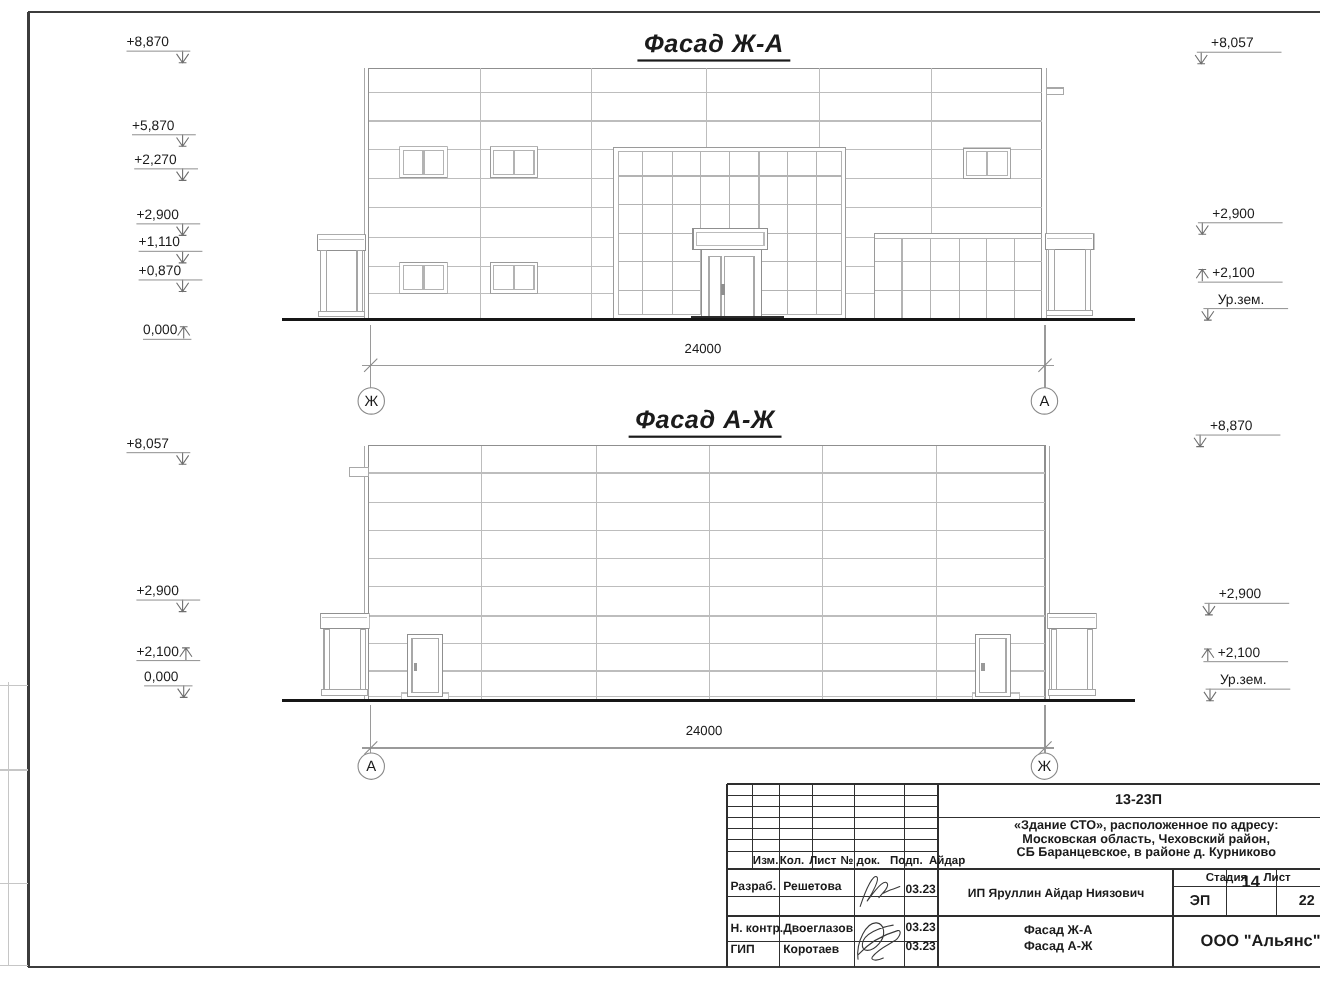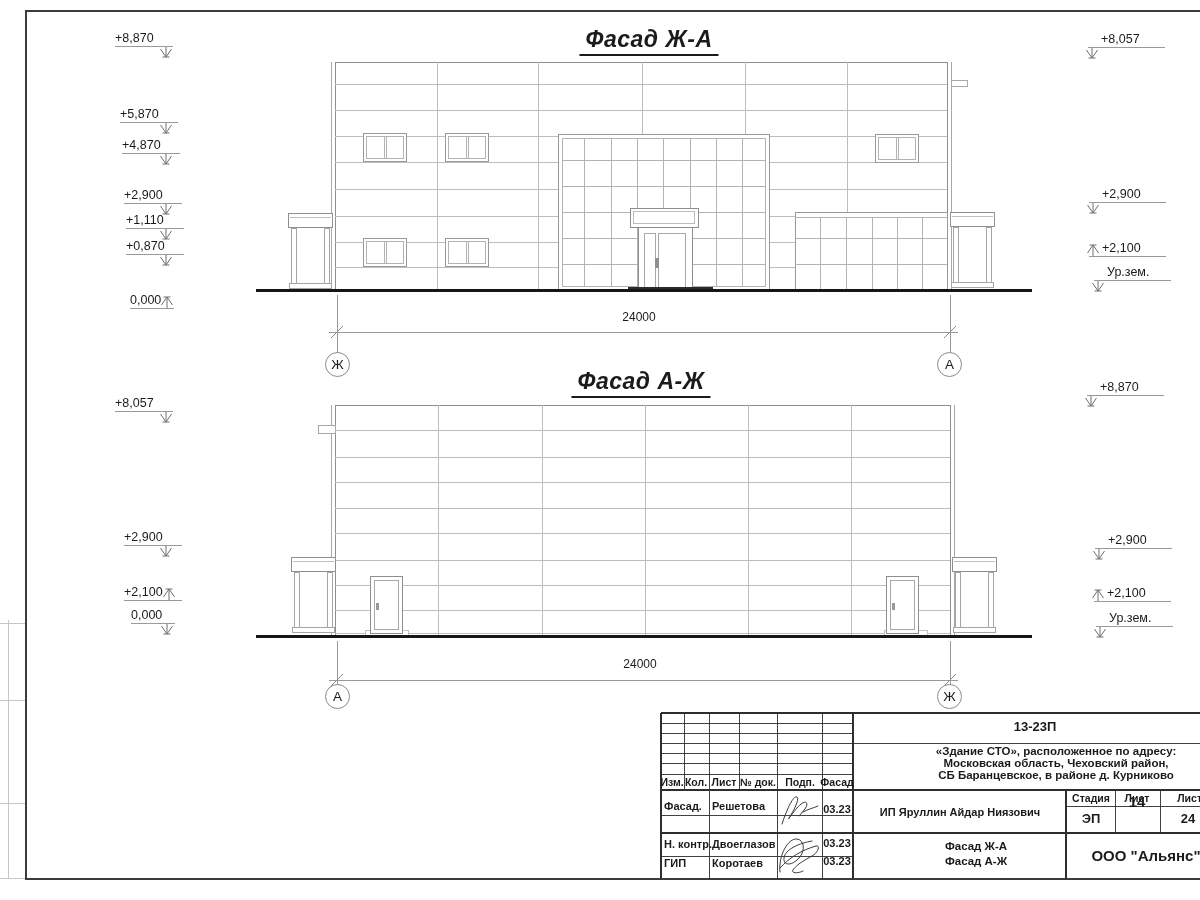--- a/index.html
+++ b/index.html
@@ -11,22 +11,22 @@
           font-size:23px;letter-spacing:.5px;border-bottom:2px solid #1b1b1b;padding:0 6px 1px 6px;}
   .dim{position:absolute;transform:translateX(-50%);font-size:12px;}
   .mark{position:absolute;height:15px;border-bottom:1px solid #9a9a9a;font-size:12.5px;
         line-height:14px;color:#1b1b1b;}
   .ml{width:58px;text-align:left;}
   .ms{width:44px;}
   .mr{width:64px;padding-left:13px;box-sizing:content-box;}
   .bubble{position:absolute;box-sizing:border-box;width:25px;height:25px;border:1px solid #8a8a8a;
           border-radius:50%;background:#fff;font-size:13.5px;line-height:23px;text-align:center;}
   .tb{font-size:11px;}
-  .tbh{font-size:10.5px;}
-  .tbc{font-size:11.5px;margin-left:14px;}
+  .tbh{font-size:10.5px;margin-left:24px;}
+  .tbc{font-size:11.5px;}
   svg.lines{position:absolute;left:0;top:0;}
 </style>
 </head>
 <body>
 
 <div class="sheet">
 
   <svg class="lines" width="1200" height="900" viewBox="0 0 1200 900">
     <defs>
       <symbol id="win" viewBox="0 0 44 29">
@@ -166,21 +166,21 @@
       <path d="M782 824 C788 806 794 795 797 797 C800 799 793 812 789 818 C786 823 795 809 801 804 C806 800 809 803 805 809 L799 816 M803 812 C808 809 814 808 818 806"></path>
       <path d="M780 872 C778 856 788 838 797 839 C804 840 806 850 799 858 C792 866 783 866 784 858 C785 849 800 843 812 841 M780 868 C790 857 802 850 816 846 C820 845 819 852 812 856 C805 860 797 864 793 870 C791 873 797 874 803 871"></path>
     </g>
   </svg>
 
   <div class="ftitle" style="left:649px;top:26px">Фасад Ж-А</div>
   <div class="ftitle" style="left:641px;top:368px">Фасад А-Ж</div>
 
   <div class="mark ml" style="left:115px;top:31px">+8,870</div>
   <div class="mark ml" style="left:120px;top:107px">+5,870</div>
-  <div class="mark ml" style="left:122px;top:138px">+4,870</div>
+  <div class="mark ml" style="left:122px;top:138px">+2,270</div>
   <div class="mark ml" style="left:124px;top:188px">+2,900</div>
   <div class="mark ml" style="left:126px;top:213px">+1,110</div>
   <div class="mark ml" style="left:126px;top:239px">+0,870</div>
   <div class="mark ms" style="left:130px;top:293px">0,000</div>
 
   <div class="mark mr" style="left:1088px;top:32px">+8,057</div>
   <div class="mark mr" style="left:1089px;top:187px">+2,900</div>
   <div class="mark mr" style="left:1089px;top:241px">+2,100</div>
   <div class="mark mr" style="left:1094px;top:265px">Ур.зем.</div>
 
@@ -205,40 +205,40 @@
   <div class="t c" style="left:1035px;top:719px;font-size:13px">13-23П</div>
   <div class="t c tbc" style="left:1042px;top:745px">«Здание СТО», расположенное по адресу:</div>
   <div class="t c tbc" style="left:1042px;top:757px">Московская область, Чеховский район,</div>
   <div class="t c tbc" style="left:1042px;top:769px">СБ Баранцевское, в районе д. Курниково</div>
 
   <div class="t c tbh" style="left:672px;top:776px">Изм.</div>
   <div class="t c tbh" style="left:696px;top:776px">Кол.</div>
   <div class="t c tbh" style="left:724px;top:776px">Лист</div>
   <div class="t c tbh" style="left:758px;top:776px">№ док.</div>
   <div class="t c tbh" style="left:800px;top:776px">Подп.</div>
-  <div class="t c tbh" style="left:837px;top:776px">Фасад</div>
-
-  <div class="t tb" style="left:664px;top:800px">Фасад.</div>
+  <div class="t c tbh" style="left:837px;top:776px">Айдар</div>
+
+  <div class="t tb" style="left:664px;top:800px">Разраб.</div>
   <div class="t tb" style="left:712px;top:800px">Решетова</div>
   <div class="t c tb" style="left:837px;top:803px">03.23</div>
 
   <div class="t tb" style="left:664px;top:838px">Н. контр.</div>
   <div class="t tb" style="left:712px;top:838px">Двоеглазов</div>
   <div class="t c tb" style="left:837px;top:837px">03.23</div>
 
   <div class="t tb" style="left:664px;top:857px">ГИП</div>
   <div class="t tb" style="left:712px;top:857px">Коротаев</div>
   <div class="t c tb" style="left:837px;top:855px">03.23</div>
 
   <div class="t c tb" style="left:960px;top:806px">ИП Яруллин Айдар Ниязович</div>
 
   <div class="t c tbh" style="left:1091px;top:792px">Стадия</div>
   <div class="t c tbh" style="left:1137px;top:792px">Лист</div>
   <div class="t c tbh" style="left:1196px;top:792px">Листов</div>
   <div class="t c" style="left:1091px;top:811px;font-size:13px">ЭП</div>
   <div class="t c" style="left:1137px;top:793px;font-size:15px">14</div>
-  <div class="t c" style="left:1188px;top:811px;font-size:13px">24</div>
+  <div class="t c" style="left:1188px;top:811px;font-size:13px">22</div>
 
   <div class="t c tbc" style="left:962px;top:840px">Фасад Ж-А</div>
   <div class="t c tbc" style="left:962px;top:855px">Фасад А-Ж</div>
   <div class="t c" style="left:1146px;top:847px;font-size:15px">ООО "Альянс"</div>
 
 </div>
 
 </body></html>

